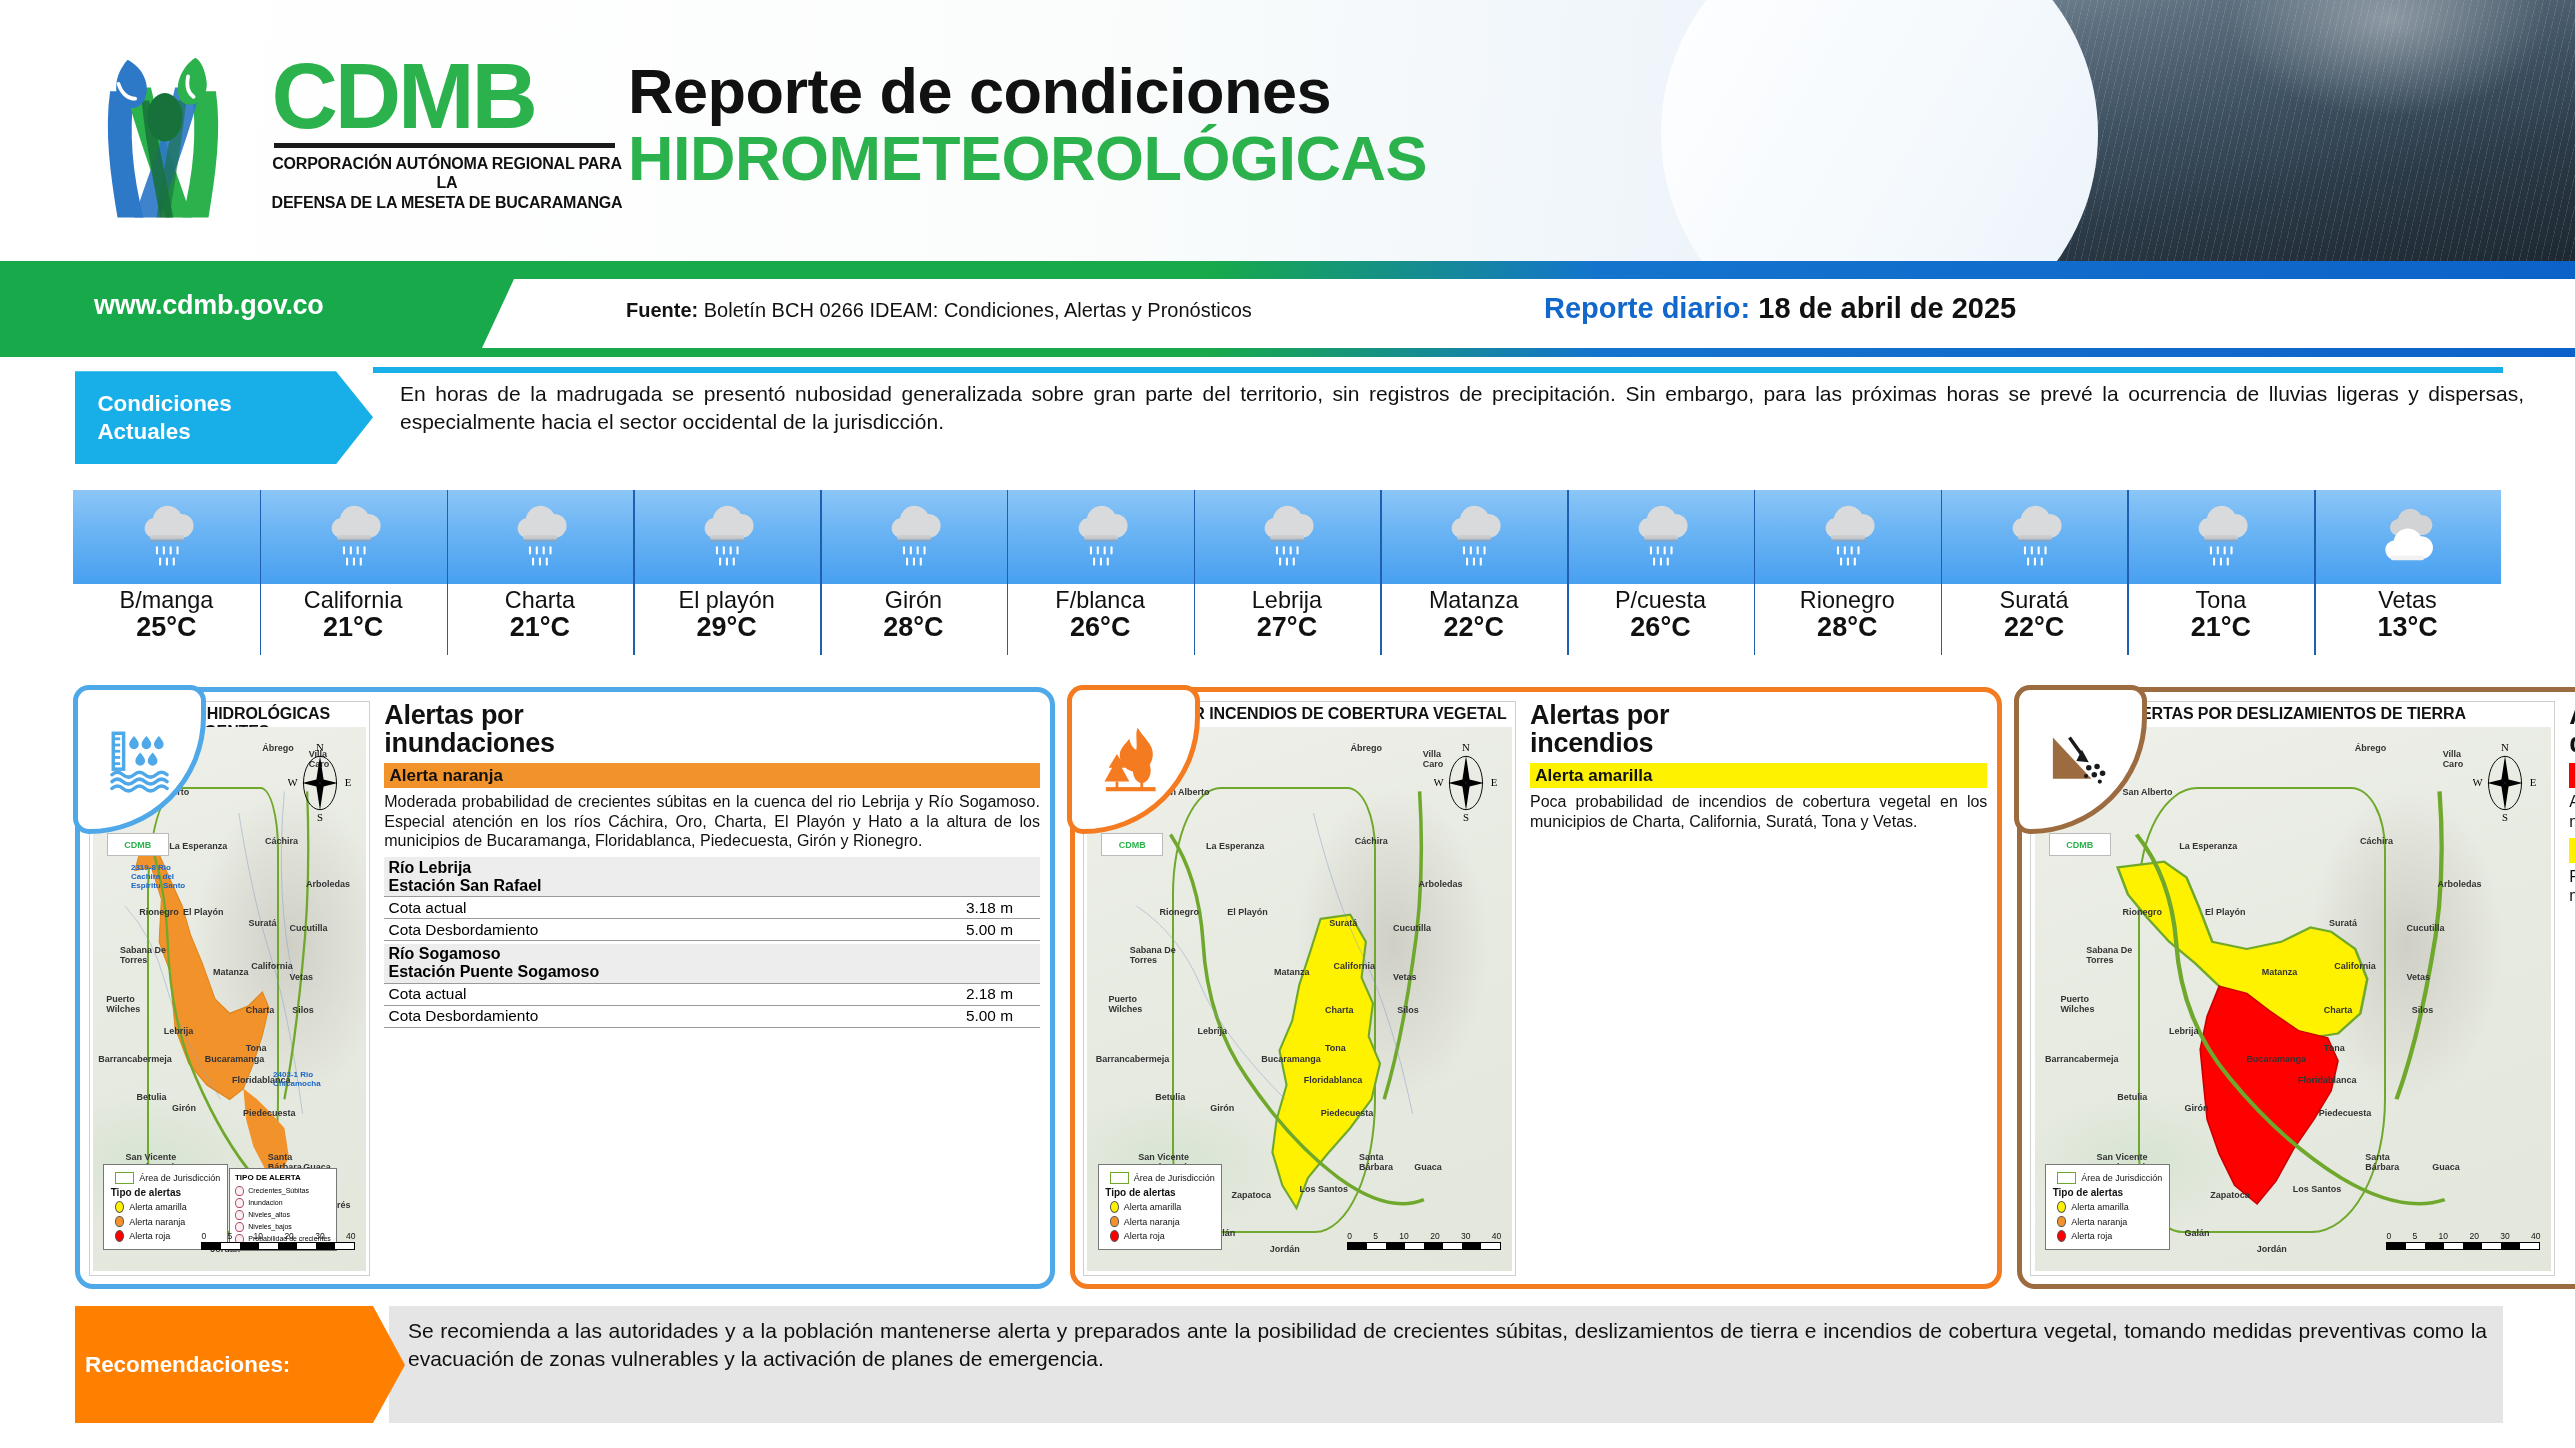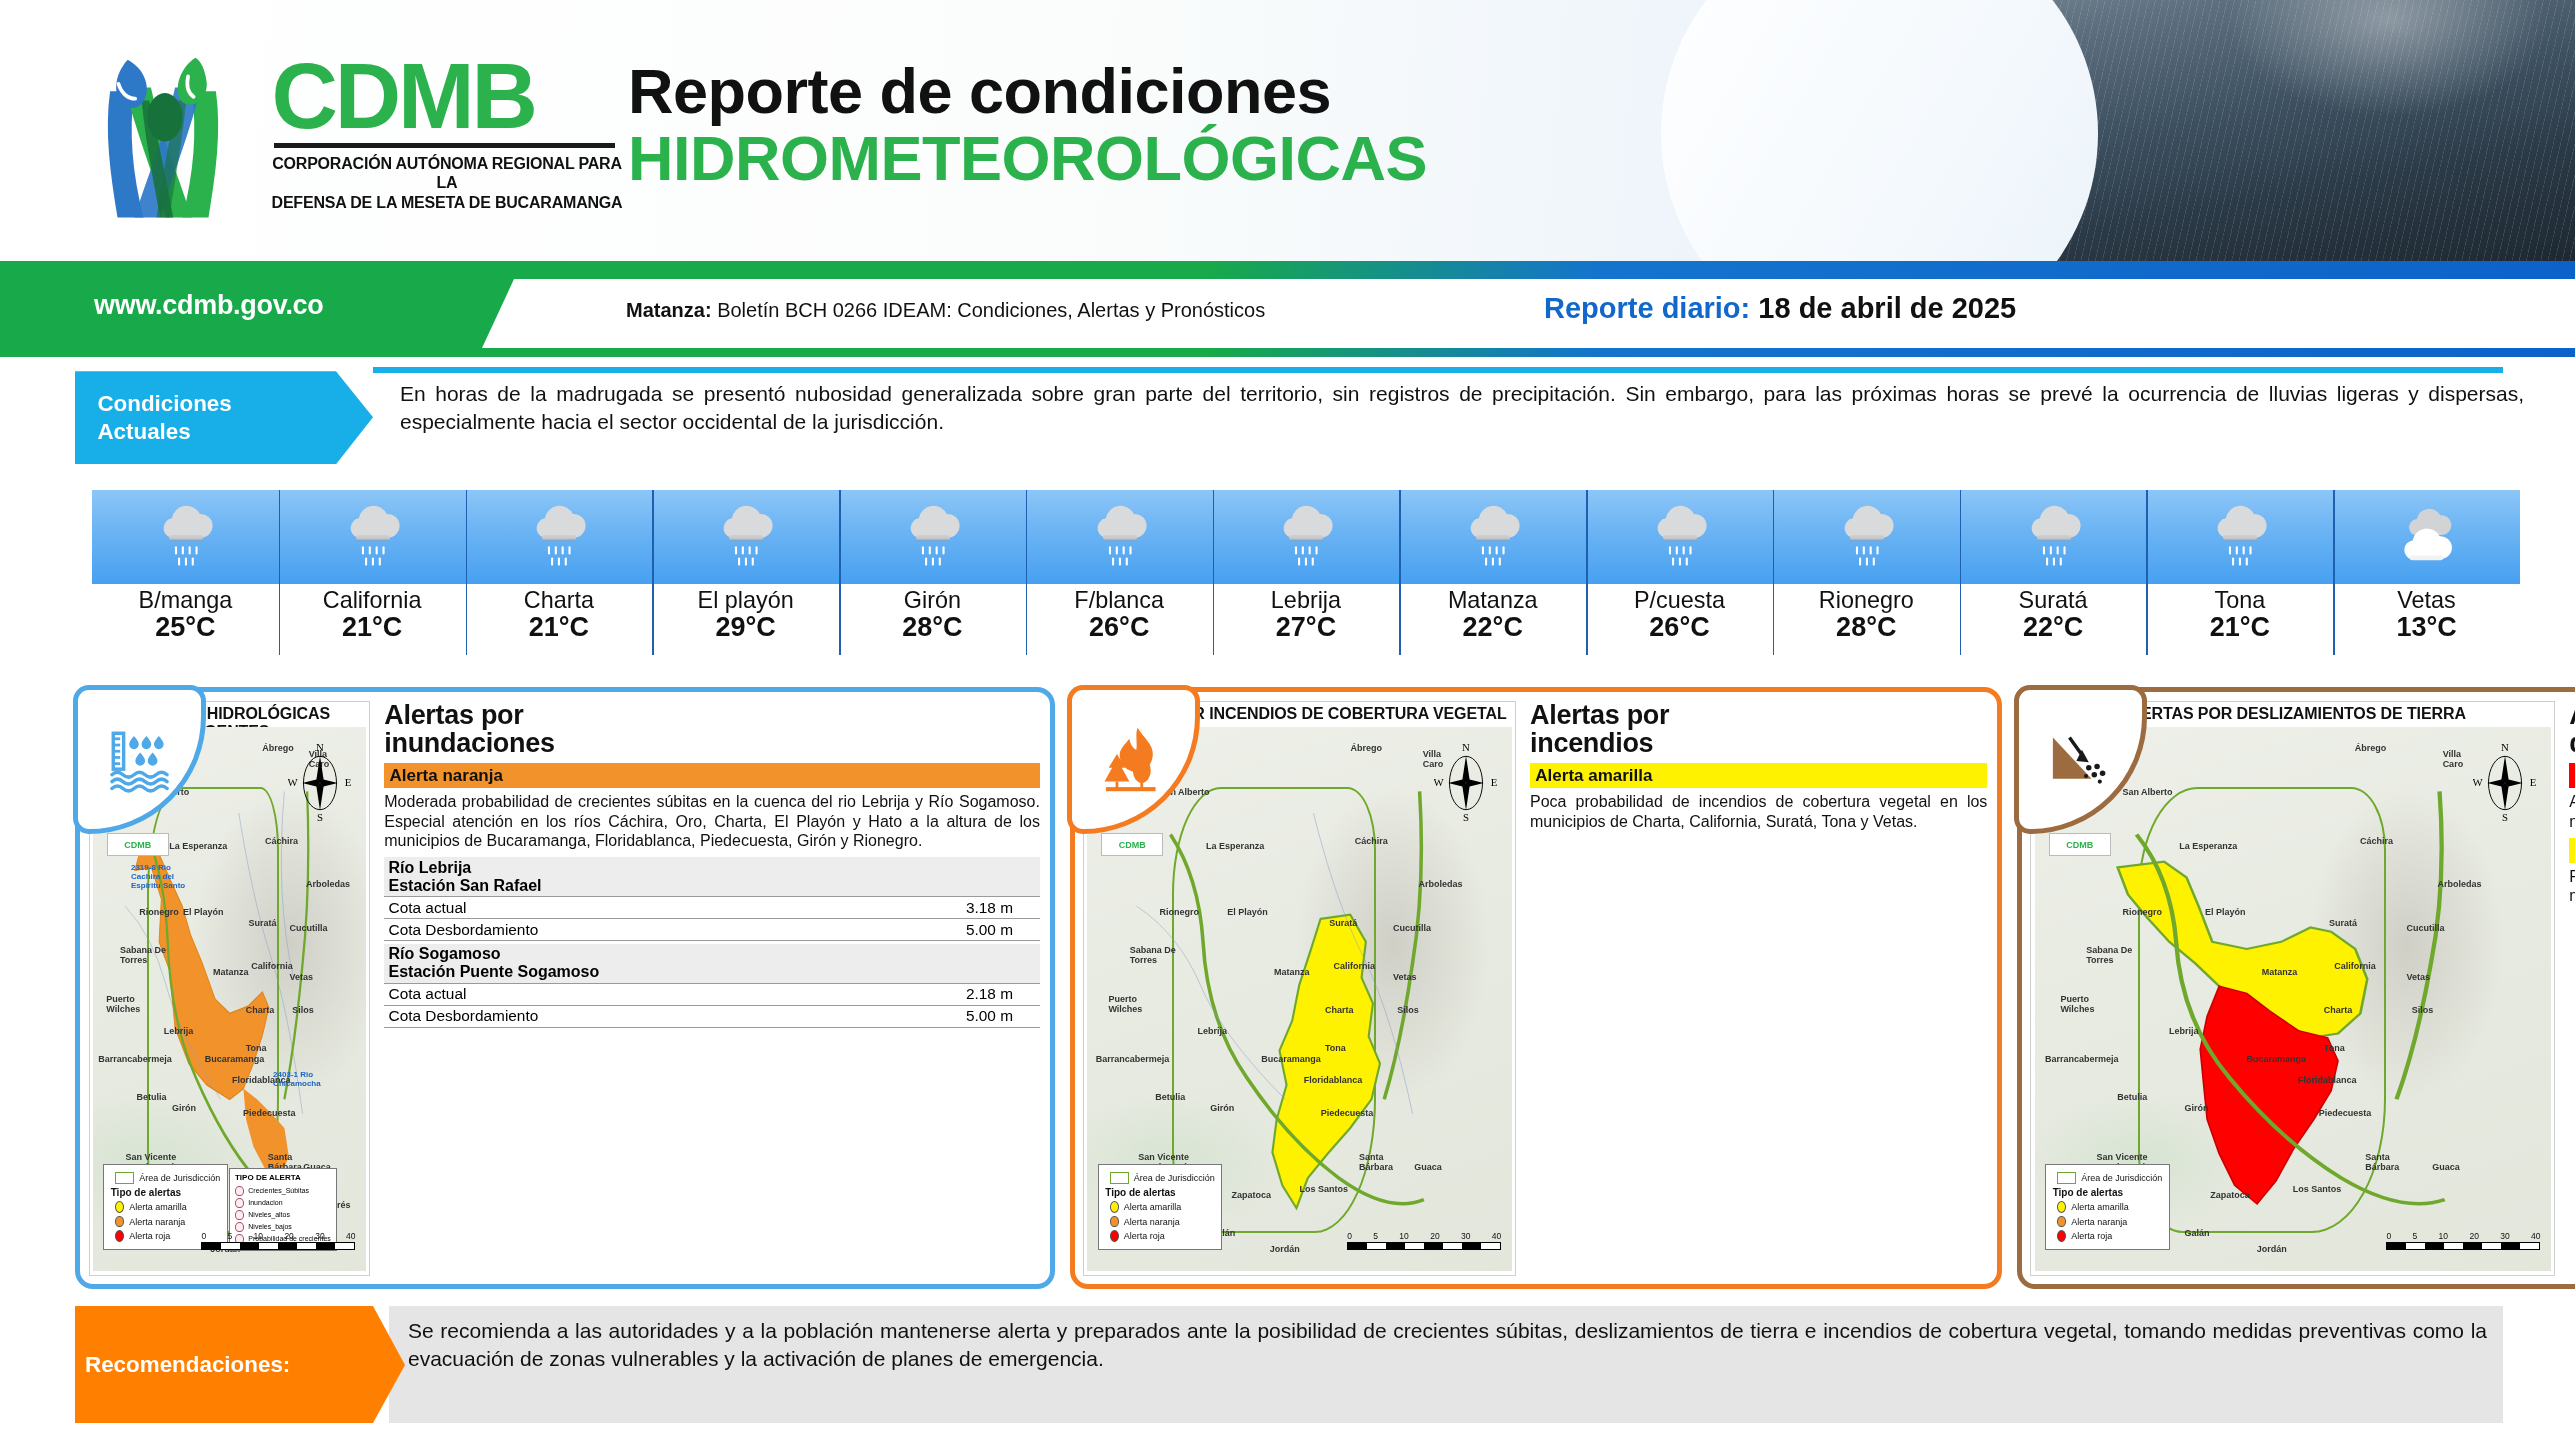--- a/index.html
+++ b/index.html
@@ -100,21 +100,21 @@
     line-height:1.24;
   }
   .cond-line{ position:absolute; left:298px; top:0; width:2130px; height:6.4px; background:#18AEE8;}
   .cond-body{
     position:absolute; left:325px; top:12.8px; width:2124px;
     font-size:21px; line-height:1.34; color:#111; text-align:justify;
   }
 
   
   .weather{
-    position:absolute; left:92px; top:490px; width:2428px; height:165px; display:flex; z-index:4;
+    position:absolute; left:73px; top:490px; width:2428px; height:165px; display:flex; z-index:4;
   }
   .wcell{ flex:1 1 0; display:flex; flex-direction:column; position:relative; }
   .wcell + .wcell::before{
     content:""; position:absolute; left:0; top:0; bottom:0; width:1.6px; background:#1E5FAF;
   }
   .wicon{
     height:94px; background:linear-gradient(180deg,#8CC6F7 0%, #6FB6F4 38%, #47A0F0 100%);
     display:flex; align-items:center; justify-content:center;
   }
   .wlabel{ text-align:center; font-size:23.4px; color:#111; margin-top:4.3px; line-height:1.05;}
@@ -263,21 +263,21 @@
     <div class="title-wrap">
       <div class="title-1">Reporte de condiciones</div>
       <div class="title-2">HIDROMETEOROLÓGICAS</div>
     </div>
   </div>
 
   <div class="bar">
     <div class="bar-white"></div>
     <div class="bar-url">www.cdmb.gov.co</div>
     <div class="bar-source">
-      <b>Matanza:</b>
+      <b>Fuente:</b>
       <span>Boletín BCH 0266 IDEAM: Condiciones, Alertas y Pronósticos</span>
     </div>
     <div class="bar-date">
       <span class="lbl">Reporte diario:</span>
       <span class="val">18 de abril de 2025</span>
     </div>
   </div>
 
   <div class="cond">
     <div class="cond-line"></div>

